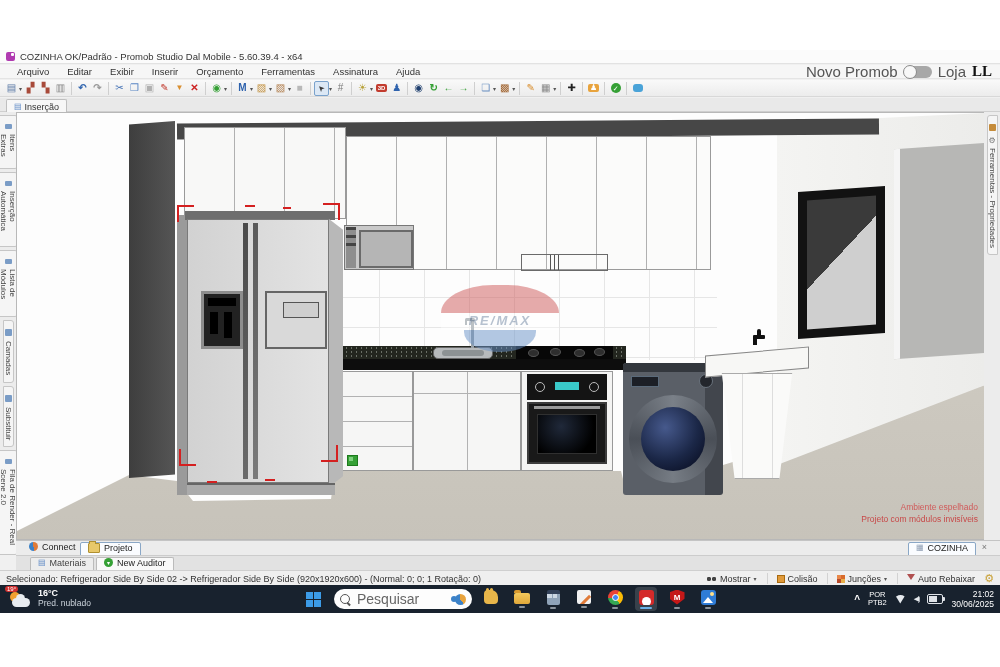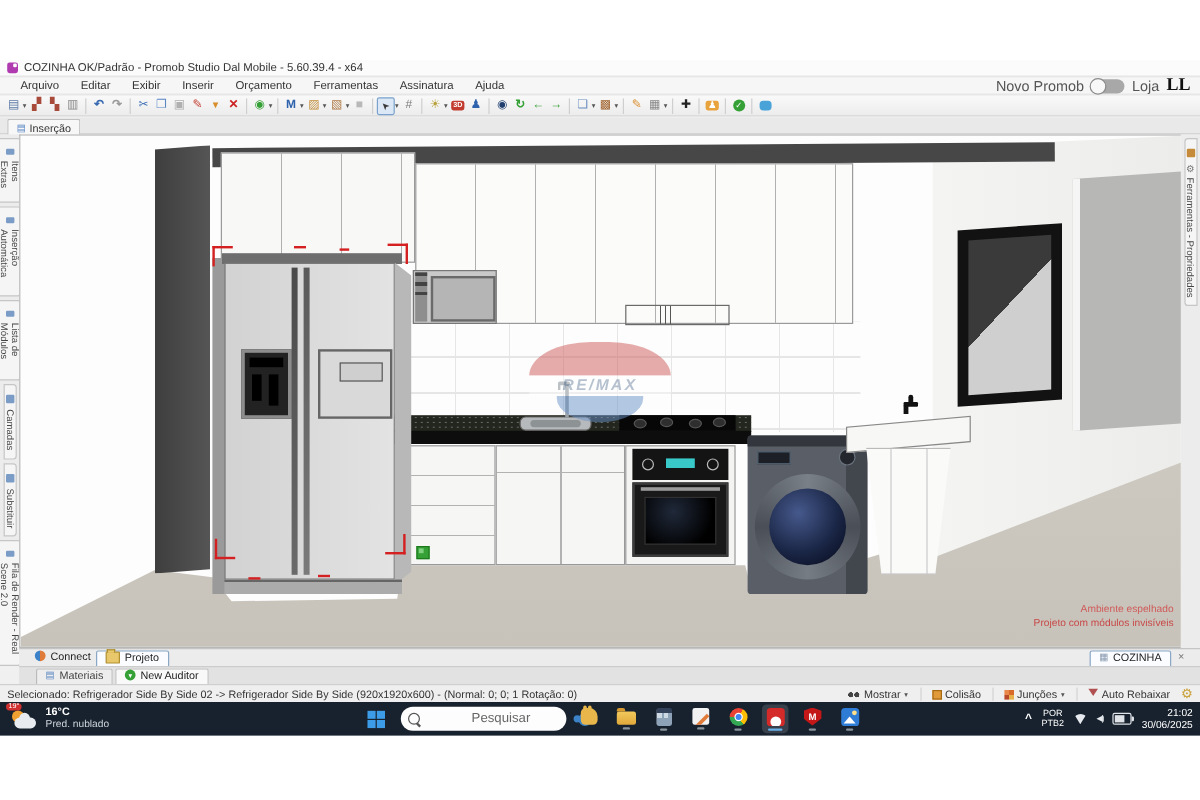--- a/index.html
+++ b/index.html
@@ -10,21 +10,21 @@
   .screen{position:absolute;left:0;top:50px;width:1000px;height:563px;background:#f0f0f0;}
   .titlebar{left:0;top:0;width:1000px;height:14px;background:#fbfbfb;border-bottom:1px solid #e2e2e2;
             display:flex;align-items:center;padding-left:6px;box-sizing:border-box;}
   .appicon{width:9px;height:9px;background:#b03ab0;border-radius:2px;margin-right:5px;position:relative;}
   .appicon::after{content:"";position:absolute;right:1px;top:1px;width:3px;height:3px;background:#fff;border-radius:1px;}
   .title-text{font-size:9.5px;color:#333;}
   .menubar{left:0;top:15px;width:1000px;height:14px;background:#f6f6f6;border-bottom:1px solid #e4e4e4;
            display:flex;align-items:center;box-sizing:border-box;padding:0 8px;}
   .menu-item{font-size:9.5px;color:#333;padding:0 9px;cursor:default;}
   .menubar-right{margin-left:auto;display:flex;align-items:center;gap:6px;}
-  .lbl-small{font-size:12px;color:#555;}
+  .lbl-small{font-size:15px;color:#555;}
   .toggle{width:28px;height:12px;border-radius:6px;background:#a8a8a8;position:relative;}
   .toggle .knob{position:absolute;left:-1px;top:-1px;width:14px;height:14px;border-radius:50%;
                 background:#f8f8f8;border:1px solid #8a8a8a;box-sizing:border-box;}
   .loja-logo{font-family:"Liberation Serif",serif;font-weight:bold;font-size:15px;color:#111;}
   
   .toolbar{left:0;top:30px;width:1000px;height:17px;background:linear-gradient(#f9f9f9,#ececec);
            border-bottom:1px solid #d8d8d8;display:flex;align-items:center;padding-left:4px;box-sizing:border-box;}
   .tbi{display:inline-flex;align-items:center;justify-content:center;min-width:15px;height:15px;
        font-size:10px;line-height:1;cursor:default;}
   .tbi.pressed{border:1px solid #7aa2cc;background:#dce8f5;border-radius:2px;box-sizing:border-box;}
@@ -91,22 +91,22 @@
   .wtxt2{font-size:8.5px;color:#cdd5dd;line-height:10px;}
   .start{position:absolute;left:306px;top:7px;width:15px;height:15px;
          background:conic-gradient(#3c9ce8 0 100%);
          -webkit-mask:linear-gradient(#000,#000);}
   .start{display:grid;grid-template-columns:7px 7px;grid-template-rows:7px 7px;gap:1px;background:none;}
   .start i{background:#3c9ce8;}
   .search-pill{position:absolute;left:334px;top:4px;width:138px;height:20px;background:#fdfdfd;border-radius:10px;
                display:flex;align-items:center;padding:0 6px;box-sizing:border-box;gap:5px;}
   .mag{width:8px;height:8px;border:1.5px solid #555;border-radius:50%;position:relative;flex:0 0 auto;}
   .mag::after{content:"";position:absolute;left:7px;top:7px;width:4px;height:1.5px;background:#555;transform:rotate(45deg);transform-origin:0 0;}
-  .search-input{border:none;outline:none;background:transparent;font-size:11px;color:#444;width:78px;
-                font-family:"Liberation Sans",sans-serif;margin-left:36px;}
+  .search-input{border:none;outline:none;background:transparent;font-size:14px;color:#444;width:78px;
+                font-family:"Liberation Sans",sans-serif;}
   .search-input::placeholder{color:#666;}
   .bing{display:flex;align-items:center;margin-left:auto;}
   .bing .b1{width:6px;height:6px;border-radius:50%;background:#3c82c8;}
   .bing .b2{width:11px;height:11px;border-radius:50%;background:conic-gradient(#e8a33d 0 40%,#3c82c8 0 100%);margin-left:-2px;}
   .apps{position:absolute;left:480px;top:2px;display:flex;gap:9px;align-items:flex-start;}
   .app{width:22px;height:24px;display:flex;flex-direction:column;align-items:center;justify-content:center;gap:2px;border-radius:4px;}
   .app .bar{width:6px;height:2px;border-radius:1px;background:#8a939c;}
   .app .bar.none{background:transparent;}
   .app.active{background:rgba(255,255,255,.14);}
   .app.active .bar{width:12px;background:#6ab0e8;}

